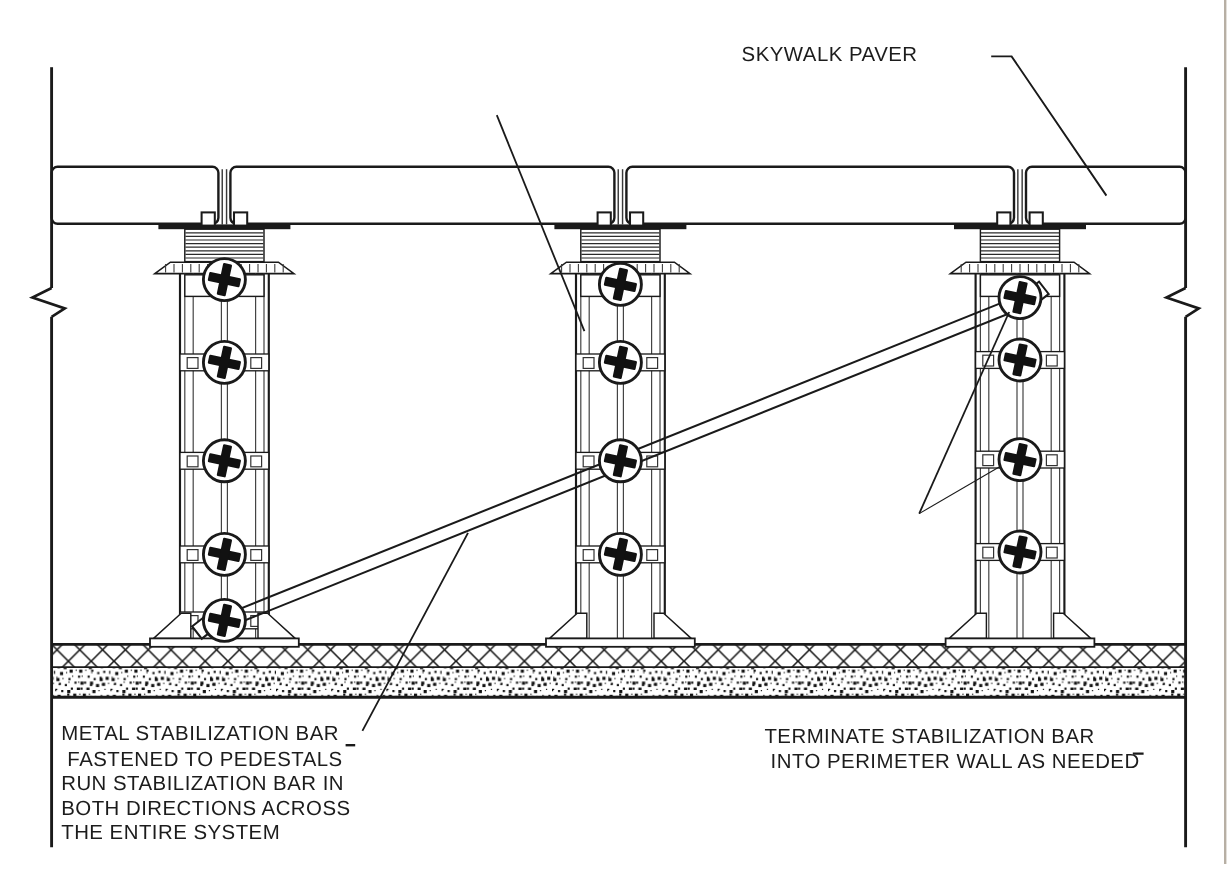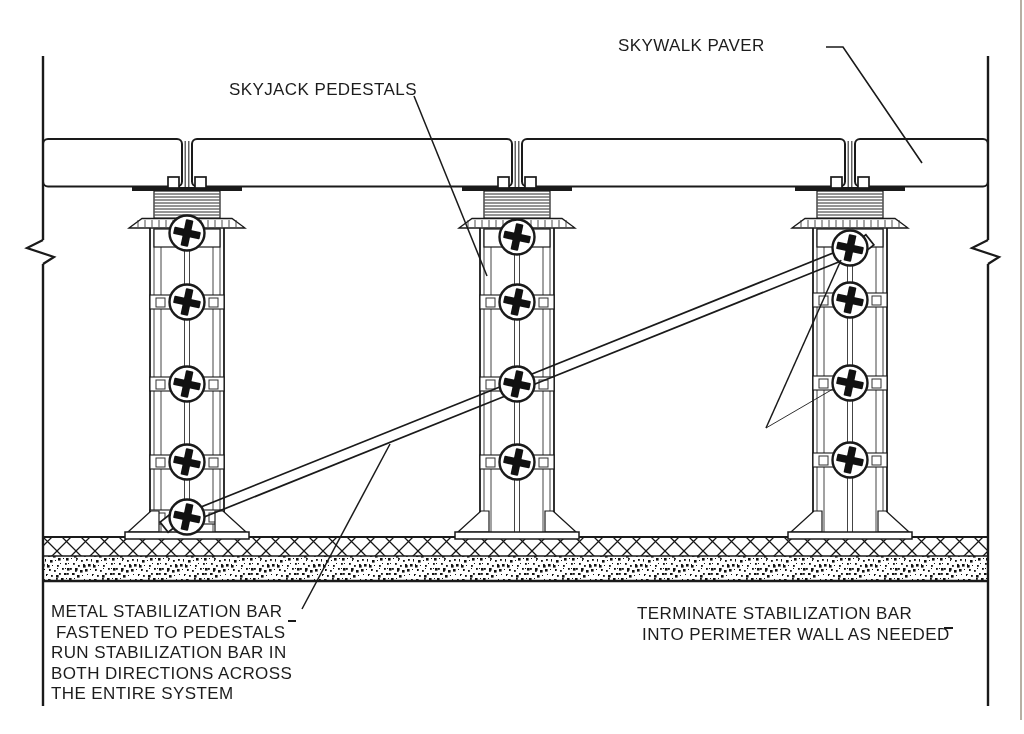--- a/index.html
+++ b/index.html
@@ -375,21 +375,20 @@
         <polyline points="288,621 296,621" fill="none" stroke="#1a1a1a" stroke-width="2" stroke-linejoin="miter"></polyline>
         <polyline points="944,628 953,628" fill="none" stroke="#1a1a1a" stroke-width="2" stroke-linejoin="miter"></polyline>
       </g>
       <g>
         <line x1="1021" y1="0" x2="1021" y2="734" stroke="#b7afa4" stroke-width="2"></line>
       </g>
     </svg>
 
   <div class="lbl" style="left:618px;top:36px">SKYWALK PAVER</div>
 
-  <div class="lbl" style="left:229px;top:80px">SKYJACK PEDESTALS</div>
 
 
   <div class="lbl" style="left:637px;top:604px;line-height:20.8px">TERMINATE STABILIZATION BAR
  INTO PERIMETER WALL AS NEEDED</div>
 
   <div class="lbl" style="left:51px;top:602px;line-height:20.6px">METAL STABILIZATION BAR
  FASTENED TO PEDESTALS
 RUN STABILIZATION BAR IN
 BOTH DIRECTIONS ACROSS
 THE ENTIRE SYSTEM</div>

